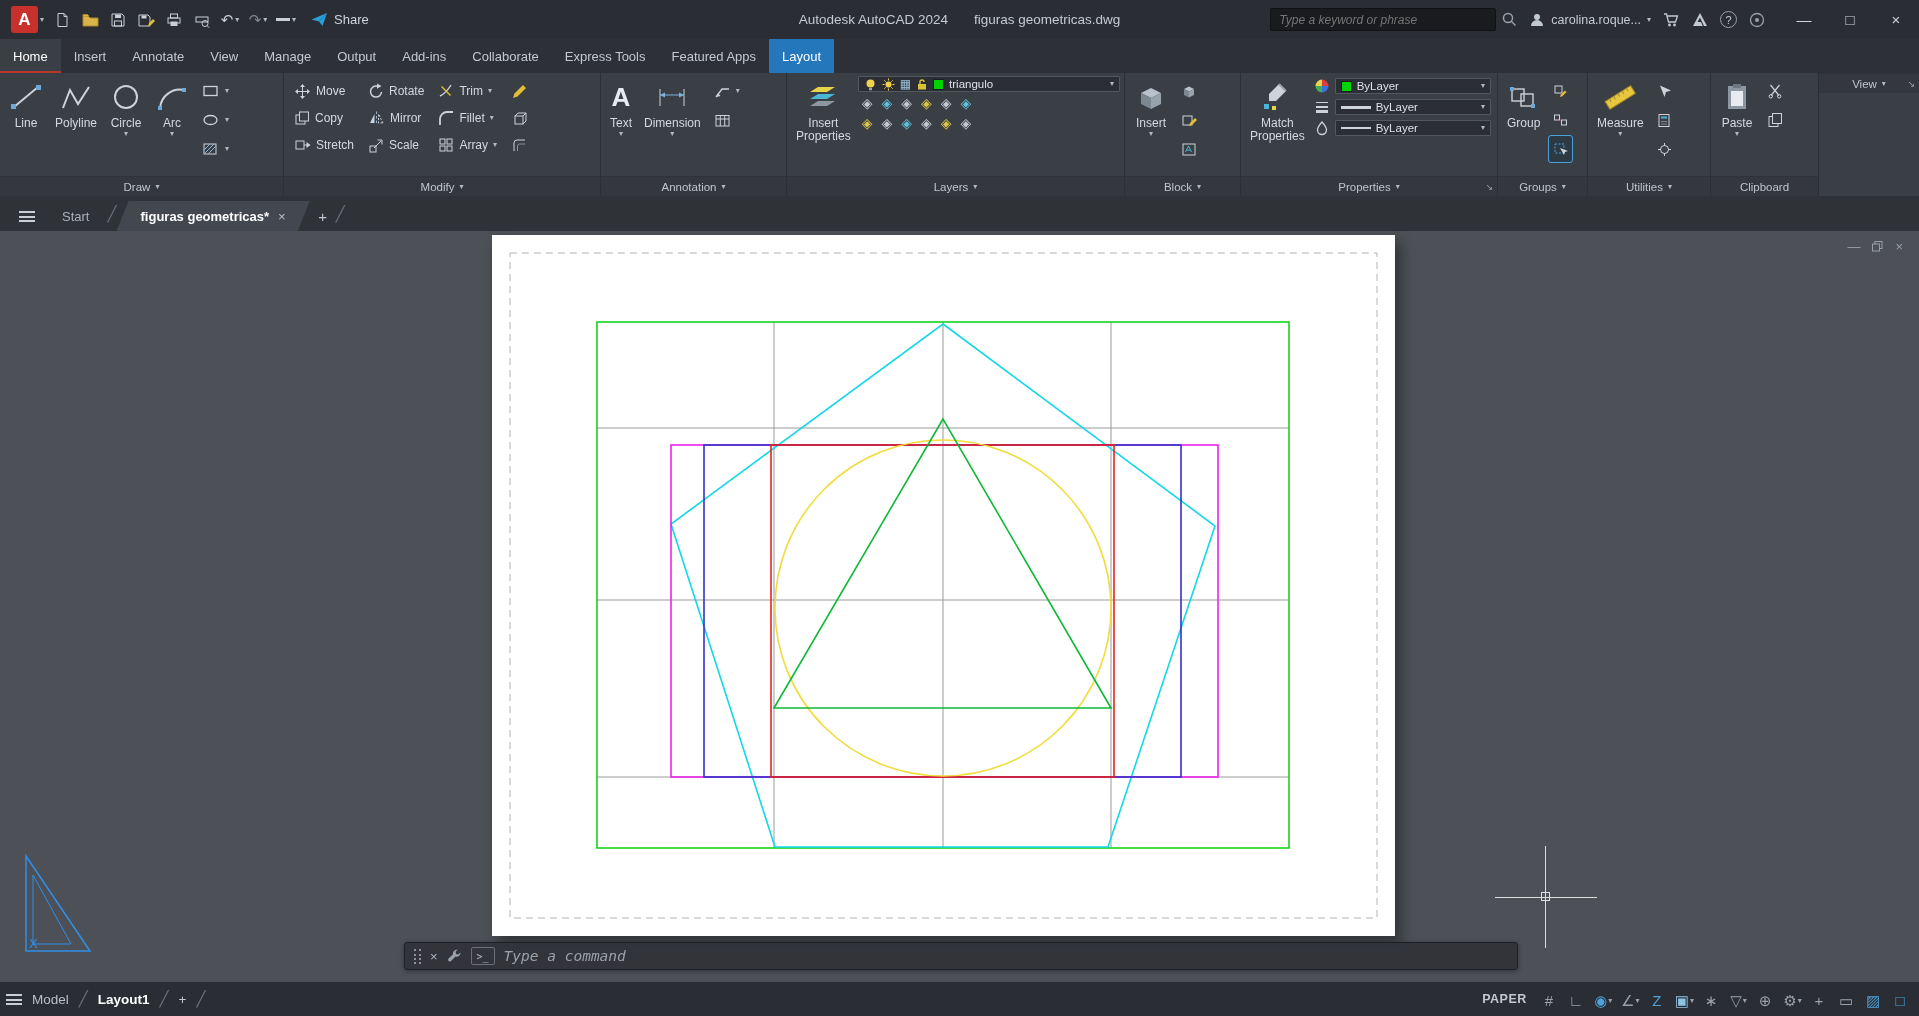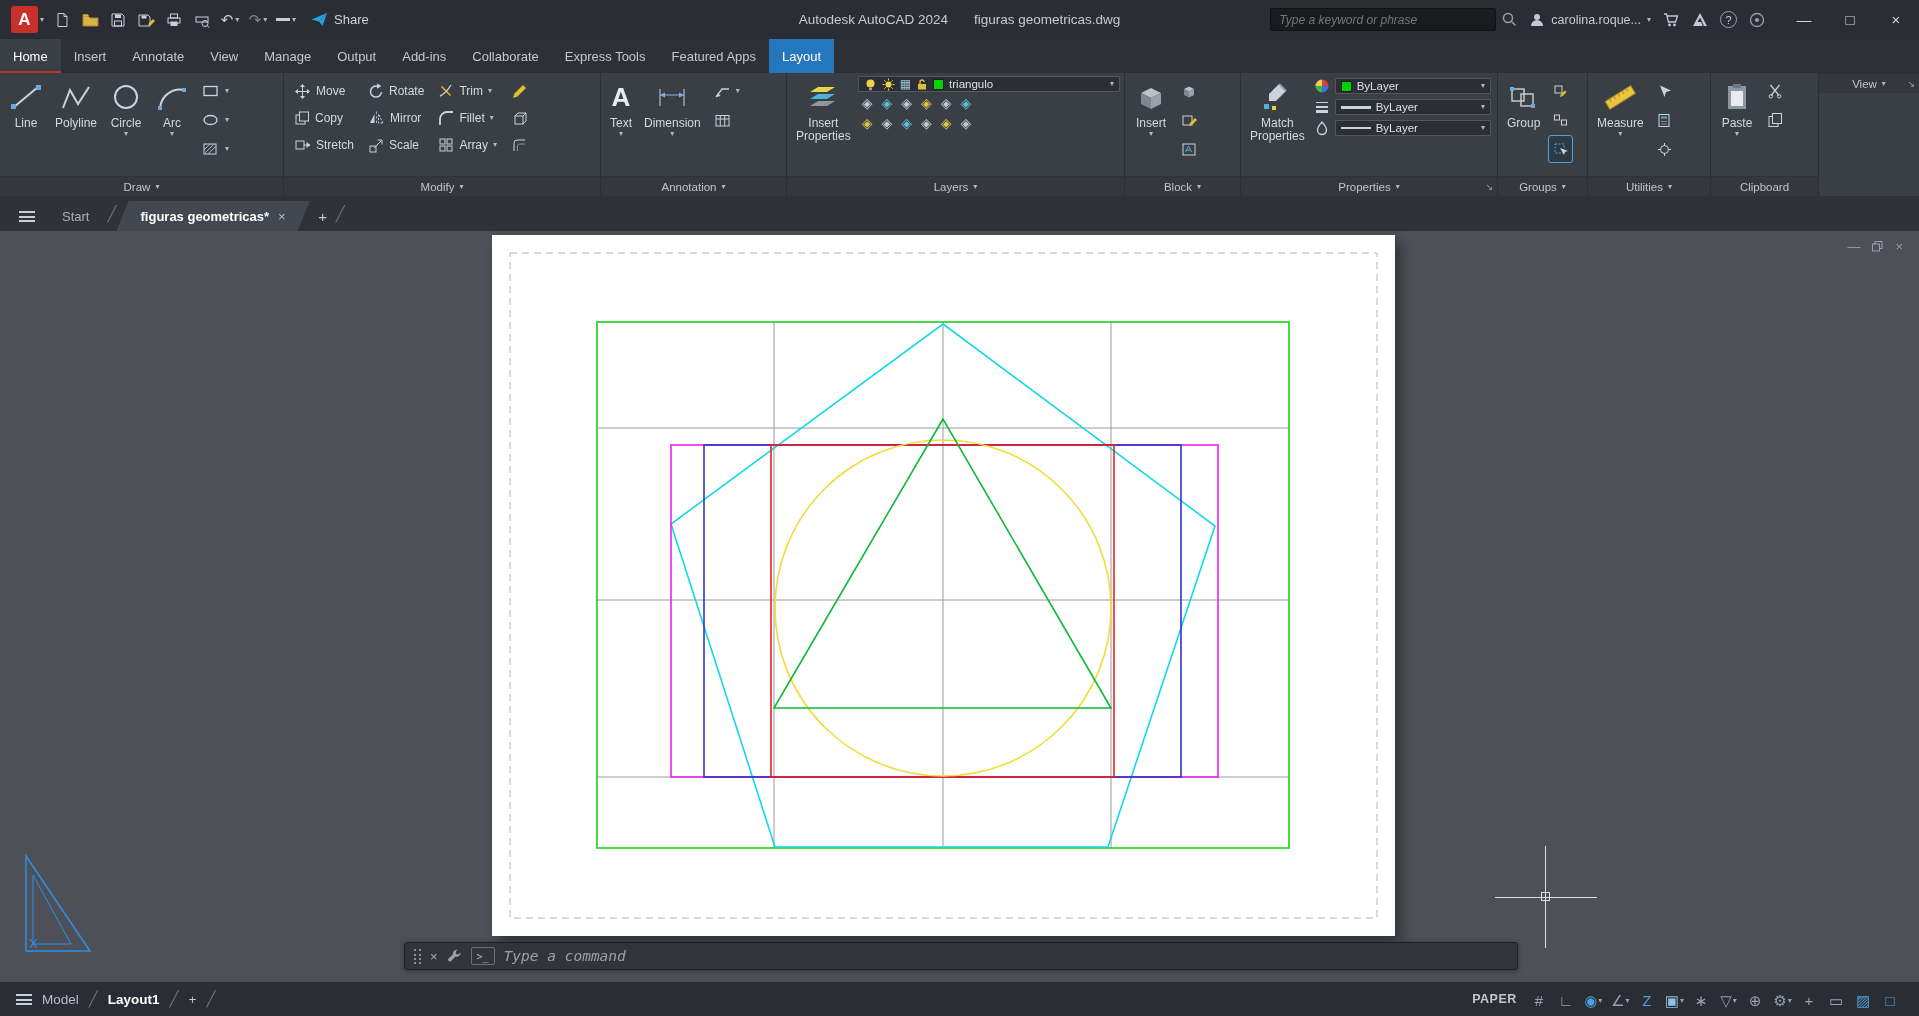--- a/index.html
+++ b/index.html
@@ -83,21 +83,21 @@
 .ch-box{position:absolute;left:1541px;top:661px;width:9px;height:9px;border:1px solid #dcdcdc}
 
 
 .cmdbar{position:absolute;left:404px;top:711px;width:1114px;height:28px;background:rgba(48,51,57,.95);border:1px solid #1e2024;border-radius:3px;display:flex;align-items:center;gap:9px;padding:0 9px;box-shadow:0 1px 5px rgba(0,0,0,.4)}
 .grip{width:7px;height:15px;border-left:2px dotted #8a929c;border-right:2px dotted #8a929c}
 .cmd-x{color:#aab0b8;font-size:13px}
 .cmd-kbd{min-width:24px;height:18px;border:1px solid #6b7077;border-radius:2px;display:flex;align-items:center;justify-content:center;font-size:10px;color:#b9bfc7;font-family:"DejaVu Sans Mono",monospace}
 .cmd-text{font-size:14.5px;font-style:italic;color:#9aa1ab;font-family:"DejaVu Sans Mono",monospace}
 
 
-.statusbar{height:34px;background:#2a2d33;display:flex;align-items:center;padding:0 16px;font-size:13.5px;flex:0 0 auto}
+.statusbar{height:34px;background:#2a2d33;display:flex;align-items:center;padding:0 6px;font-size:13.5px;flex:0 0 auto}
 .sb-left{display:flex;align-items:center;gap:10px}
 .sb-tab{color:#b9bfc7}
 .sb-tab.active{color:#fff;font-weight:bold}
 .sb-add{color:#c3c8cf}
 .sb-right{margin-left:auto;display:flex;align-items:center;gap:2px}
 .sb-space{font-size:12.5px;font-weight:bold;letter-spacing:.5px;color:#c3c8cf;margin-right:8px}
 .sb-btn{height:28px;min-width:25px;padding:0 3px;display:flex;align-items:flex-end;justify-content:center;gap:1px;border-radius:2px;padding-bottom:5px}
 .sb-glyph{font-size:15px;line-height:1}
 .sb-caret{font-size:8px;color:#9aa1ab;line-height:1.6}
 .tone-on{color:#4da2dc}.tone-dim{color:#99a1ab}.tone-pale{color:#8fc3e4}

